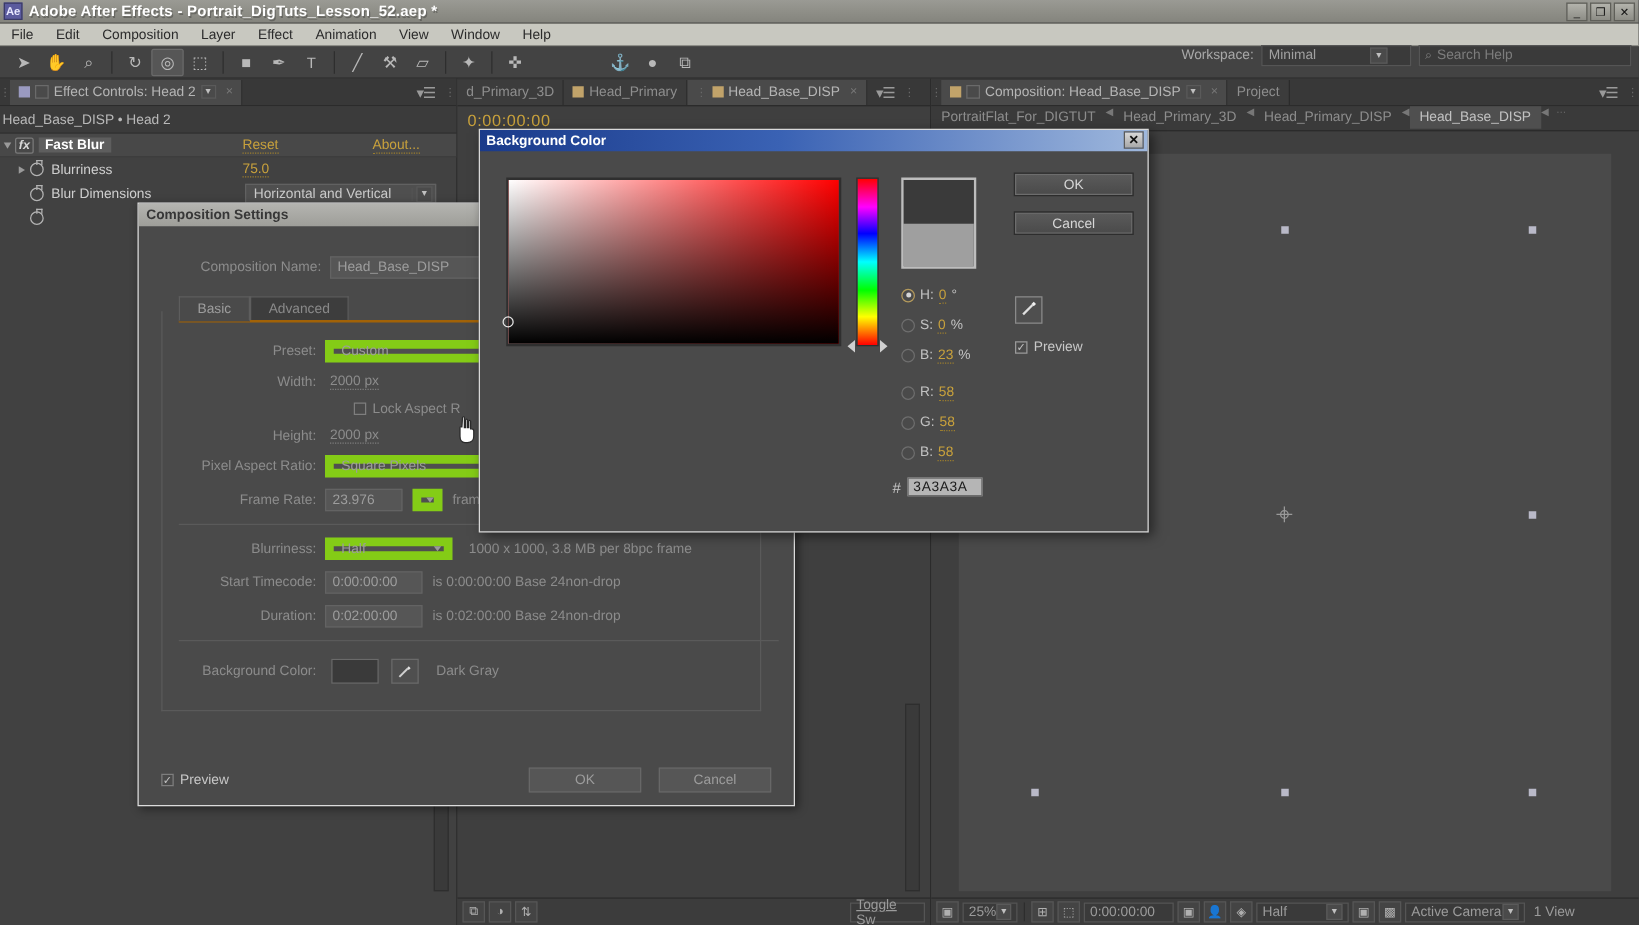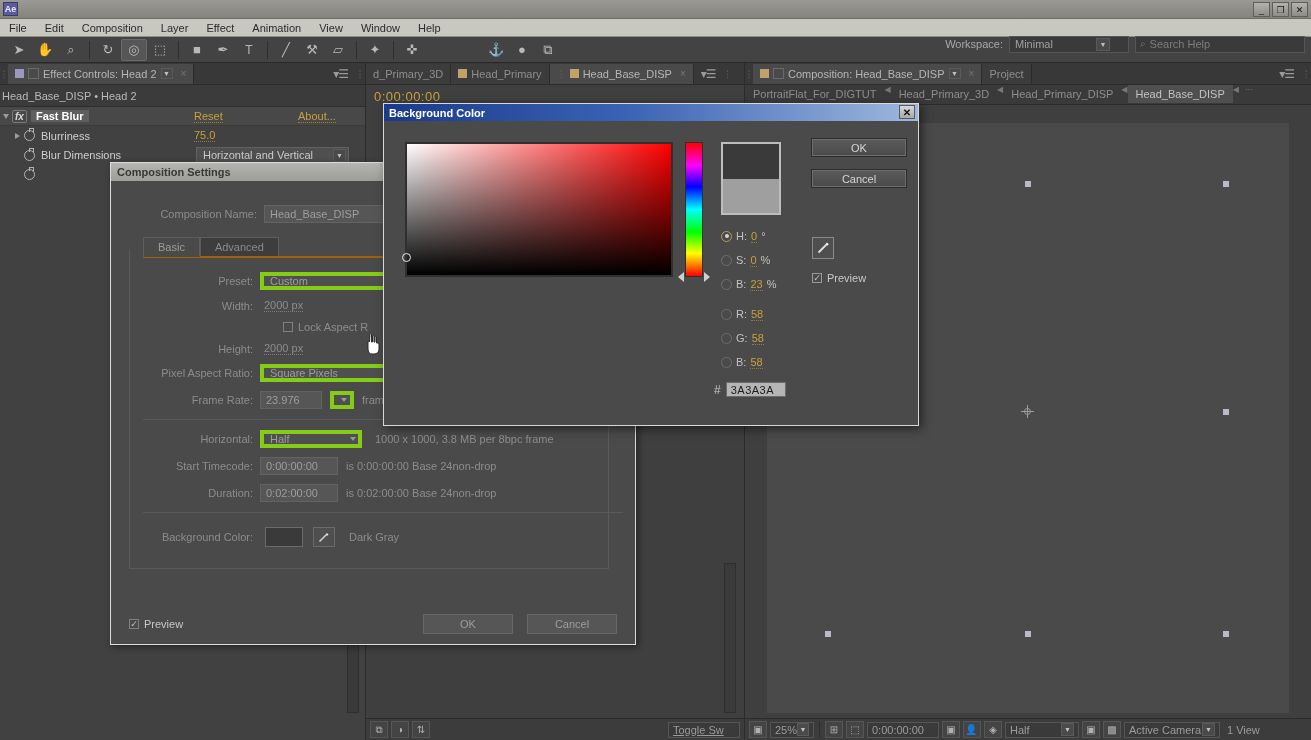--- a/index.html
+++ b/index.html
@@ -123,21 +123,21 @@
                   background:#4a4a4a; border:1px solid #dcdcdc;
                   box-shadow:2px 2px 7px rgba(0,0,0,.45); }
   #cs-title { height:18px; background:linear-gradient(to bottom,#b4b4b0,#9e9e99);
               display:flex; align-items:center; padding-left:6px;
               font-size:11px; font-weight:bold; color:#373737; }
   .cs-body { padding:12px 14px; color:#8c8c8c; font-size:11px; }
   .cs-row { display:flex; align-items:center; margin-bottom:9px; }
   .cs-lab { text-align:right; color:#8c8c8c; }
   .cs-input { background:#565656; border:1px solid #636363; height:18px;
               display:flex; align-items:center; padding:0 5px; color:#9d9d9d; }
-  .cs-dd { background:#4f4f4f; border:4px solid #84cc16; height:18px; display:flex;
+  .cs-dd { background:#4f4f4f; border:7px solid #84cc16; height:18px; display:flex;
            align-items:center; justify-content:space-between; padding:0 2px 0 6px; color:#9d9d9d; }
   .caret { width:0;height:0;border-top:4px solid #9a9a9a;border-left:3px solid transparent;border-right:3px solid transparent; }
   .cs-tabs { display:flex; align-items:flex-end; border-bottom:2px solid #a16207; margin-bottom:14px;}
   .cs-tab { padding:3px 14px; font-size:11px; color:#8a8a8a; }
   .cs-tab.active { background:#4a4a4a; color:#9d9d9d; border:1px solid #5d5d5d;
                    border-bottom:1px solid #4a4a4a; margin-bottom:-1px; }
   .cs-tab.inactive { background:#3d3d3d; border:1px solid #5d5d5d; border-bottom:none; }
   .hsep { border-top:1px solid #5a5a5a; margin:4px 0 10px 0; }
   .btn3d { background:#565656; border:1px solid #676767; height:20px;
            display:flex; align-items:center; justify-content:center;
@@ -197,20 +197,21 @@
   #cursor { left:364px; top:332px; width:20px; height:24px; pointer-events:none; }
   .anchor-pt { position:absolute; width:13px;height:13px; }
   .scrollbar-v { position:absolute; width:12px; background:#3a3a3a; border:1px solid #2e2e2e; }
   .sb-thumb { background:#5a5a5a; border:1px solid #6b6b6b; }
 </style>
 </head>
 <body>
 
 <div id="titlebar" class="abs">
   <div id="ae-logo">Ae</div>
+  <div id="win-title">Adobe After Effects - Portrait_DigTuts_Lesson_52.aep *</div>
   <div id="win-btns">
     <div class="wbtn">_</div>
     <div class="wbtn">❐</div>
     <div class="wbtn">✕</div>
   </div>
 </div>
 
 <div id="menubar" class="abs">
   <span class="menu-item">File</span>
   <span class="menu-item">Edit</span>
@@ -346,21 +347,21 @@
   </div>
 
   <div class="scrollbar-v" style="left:-19px;top:560px;height:90px;"></div>
   <div class="scrollbar-v" style="right:8px;top:500px;height:150px;"></div>
 
   <div class="viewer-bottombar">
     <div class="vb-btn">⧉</div>
     <div class="vb-btn">◑</div>
     <div class="vb-btn">⇅</div>
     <div style="flex:1"></div>
-    <div class="vb-field" style="width:72px;text-decoration:underline;">Toggle Sw</div>
+    <div class="vb-field" style="width:60px;text-decoration:underline;">Toggle Sw</div>
   </div>
 </div>
 
 <div id="compright" class="abs">
   <div class="panel-tabbar">
     <div style="width:8px;display:flex;align-items:center;justify-content:center;color:#6a6a6a;font-size:9px;">⋮</div>
     <div class="ptab active">
       <span class="tabdot gold"></span>
       <span class="lockicon"></span>
       <span>Composition: Head_Base_DISP</span>
@@ -494,21 +495,21 @@
         <span class="cs-input" style="width:62px;margin-left:7px;">23.976</span>
         <span class="cs-dd" style="width:24px;margin-left:8px;justify-content:center;">
           <span class="caret"></span>
         </span>
         <span style="margin-left:8px;">frames p</span>
       </div>
 
       <div class="hsep" style="margin-top:10px;"></div>
 
       <div class="cs-row">
-        <span class="cs-lab" style="width:110px;">Horizontal:</span>
+        <span class="cs-lab" style="width:110px;">Blurriness:</span>
         <span class="cs-dd" style="width:102px;margin-left:7px;">
           <span>Half</span>
           <span class="caret"></span>
         </span>
         <span style="margin-left:13px;">1000 x 1000, 3.8 MB per 8bpc frame</span>
       </div>
 
       <div class="cs-row">
         <span class="cs-lab" style="width:110px;">Start Timecode:</span>
         <span class="cs-input" style="width:78px;margin-left:7px;">0:00:00:00</span>

